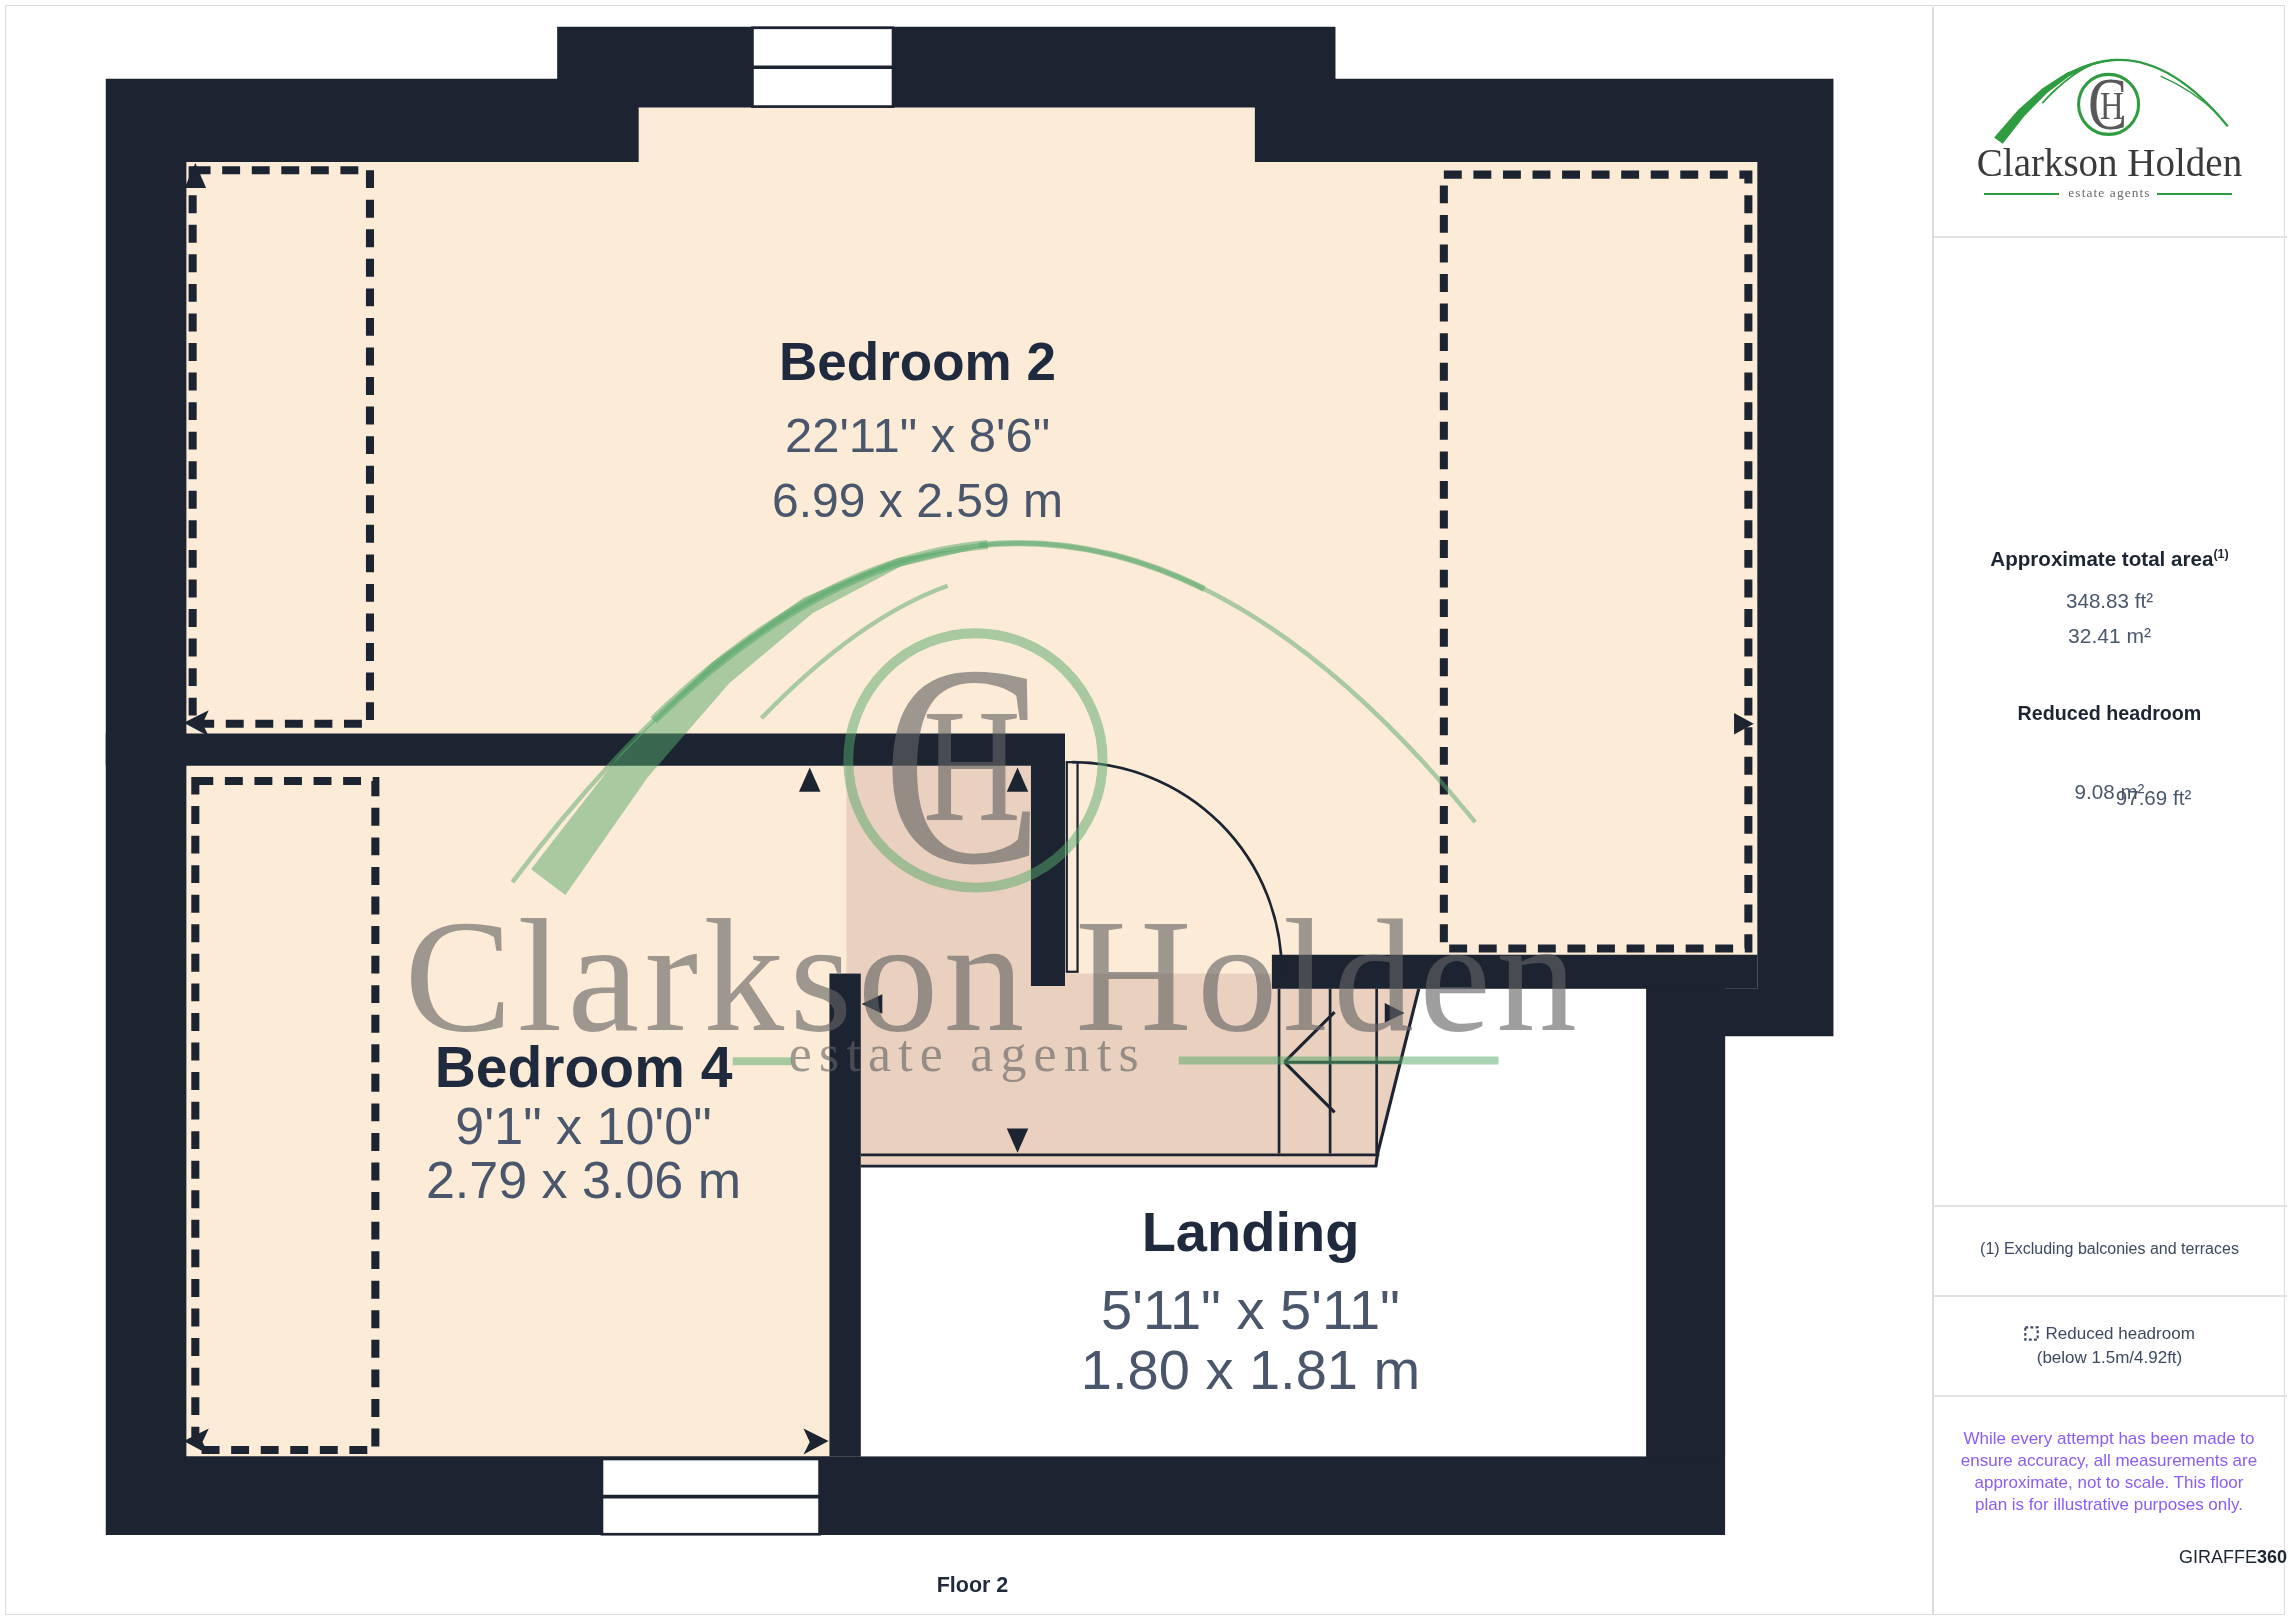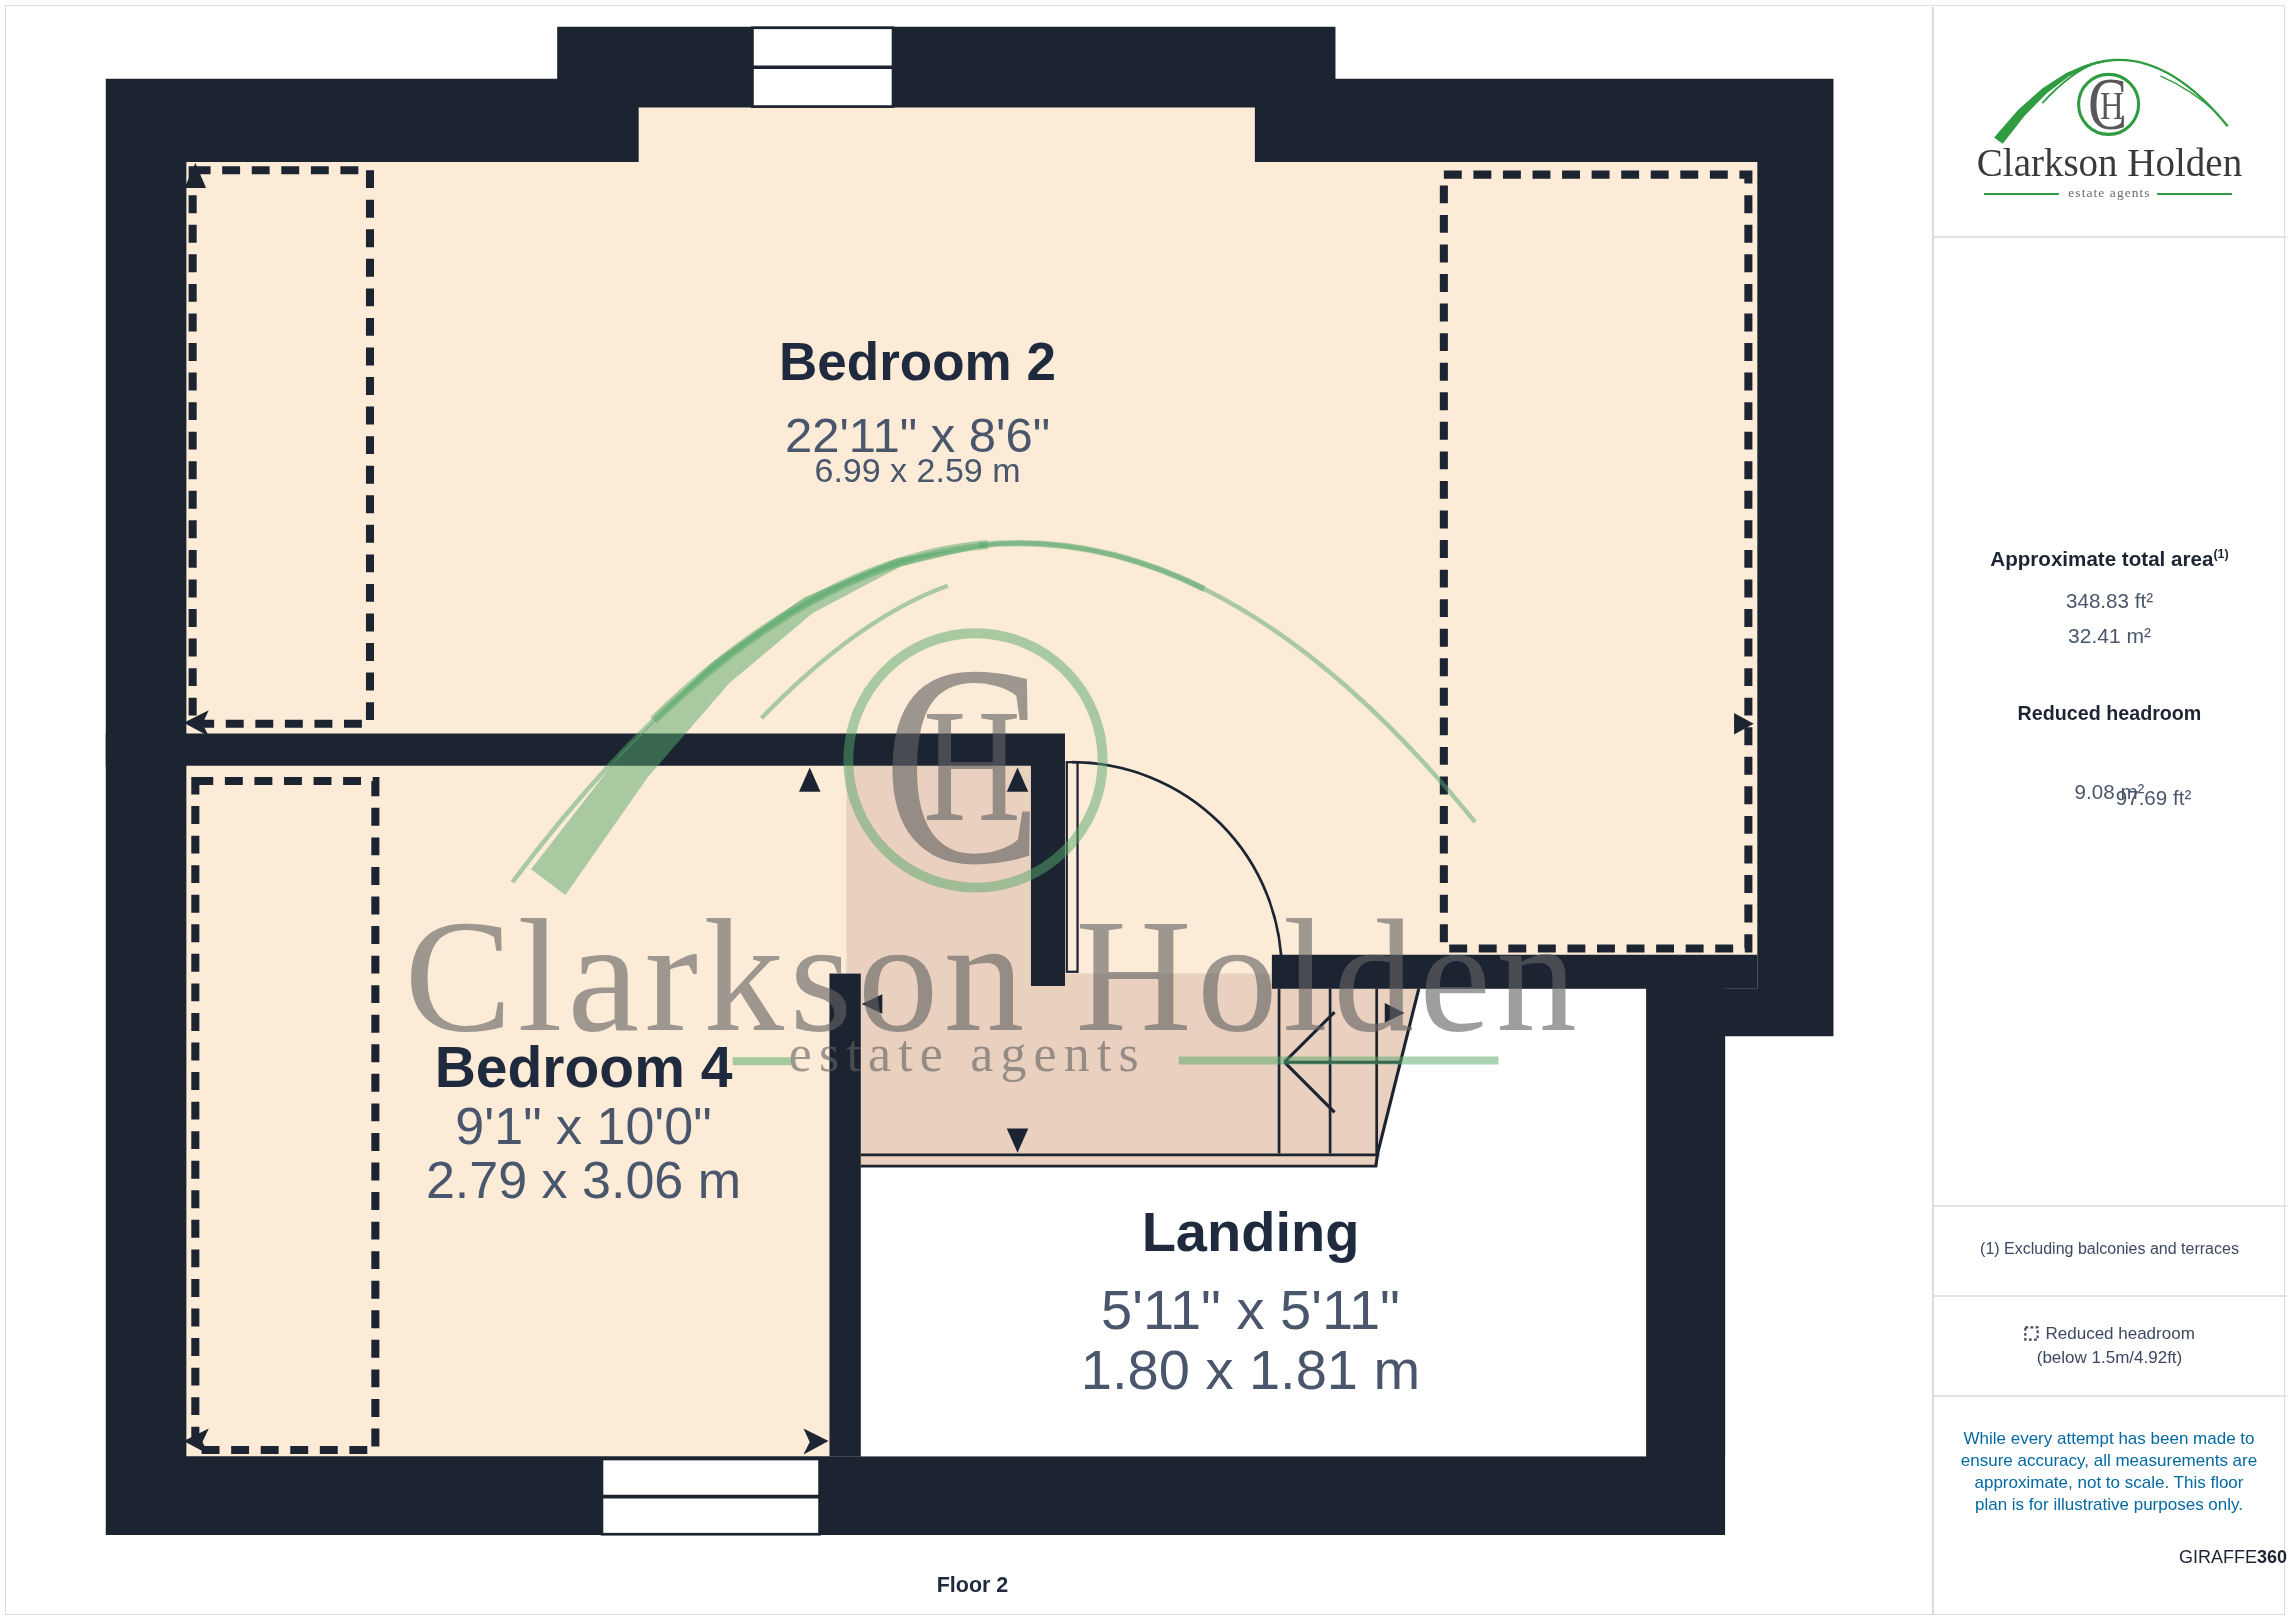--- a/index.html
+++ b/index.html
@@ -99,21 +99,21 @@
 
   <path d="M818,1185 H884" stroke="#55a86a" stroke-width="9" opacity="0.5"></path>
 
   <path d="M1316,1184 H1673" stroke="#55a86a" stroke-width="9" opacity="0.5"></path>
 </svg>
 
 <div class="lbl" style="left:649px;top:335px;width:537px;font-size:53px;">Bedroom 2</div>
 
 <div class="dim" style="left:649px;top:411px;width:537px;font-size:49px;">22'11" x 8'6"</div>
 
-<div class="dim" style="left:649px;top:453px;width:537px;font-size:34px;">6.99 x 2.59 m</div>
+<div class="dim" style="left:649px;top:477px;width:537px;font-size:48px;">6.99 x 2.59 m</div>
 
 <div class="lbl" style="left:315px;top:1039px;width:537px;font-size:57px;">Bedroom 4</div>
 
 <div class="dim" style="left:315px;top:1100px;width:537px;font-size:52px;">9'1" x 10'0"</div>
 
 <div class="dim" style="left:315px;top:1154px;width:537px;font-size:52px;">2.79 x 3.06 m</div>
 
 <div class="lbl" style="left:982px;top:1204px;width:537px;font-size:56px;">Landing</div>
 
 <div class="dim" style="left:982px;top:1282px;width:537px;font-size:56px;">5'11" x 5'11"</div>
@@ -170,16 +170,16 @@
 <div class="dim" style="left:1932px;top:782px;width:355px;font-size:20.6px;">9.08 m²</div>
 
 <div class="dim" style="left:1932px;top:1241px;width:355px;font-size:16px;color:#3c4961;">(1) Excluding balconies and terraces</div>
 
 <div class="dim" style="left:1932px;top:1325px;width:355px;font-size:17px;color:#3c4961;"><svg width="15" height="15" style="vertical-align:-1.8px;margin-right:6.3px;" viewBox="0 0 17 17">
       <rect x="1.5" y="1.5" width="14" height="14" fill="none" stroke="#3c4961" stroke-width="2.4" stroke-dasharray="3.2 2.6"></rect>
     </svg>Reduced headroom</div>
 
 <div class="dim" style="left:1932px;top:1349px;width:355px;font-size:17px;color:#3c4961;">(below 1.5m/4.92ft)</div>
 
-<div class="dim" style="left:1957px;top:1428px;width:304px;font-size:17px;line-height:22px;color:#0369a1;">While every attempt has been made to ensure accuracy, all measurements are approximate, not to scale. This floor plan is for illustrative purposes only.</div>
+<div class="dim" style="left:1957px;top:1428px;width:304px;font-size:17px;line-height:22px;color:#8b5cf6;">While every attempt has been made to ensure accuracy, all measurements are approximate, not to scale. This floor plan is for illustrative purposes only.</div>
 
 <div class="abs" style="left:1932px;top:1547px;width:355px;text-align:right;font-size:18px;color:#1d2533;">GIRAFFE<b>360</b></div>
 
 
 </body></html>

